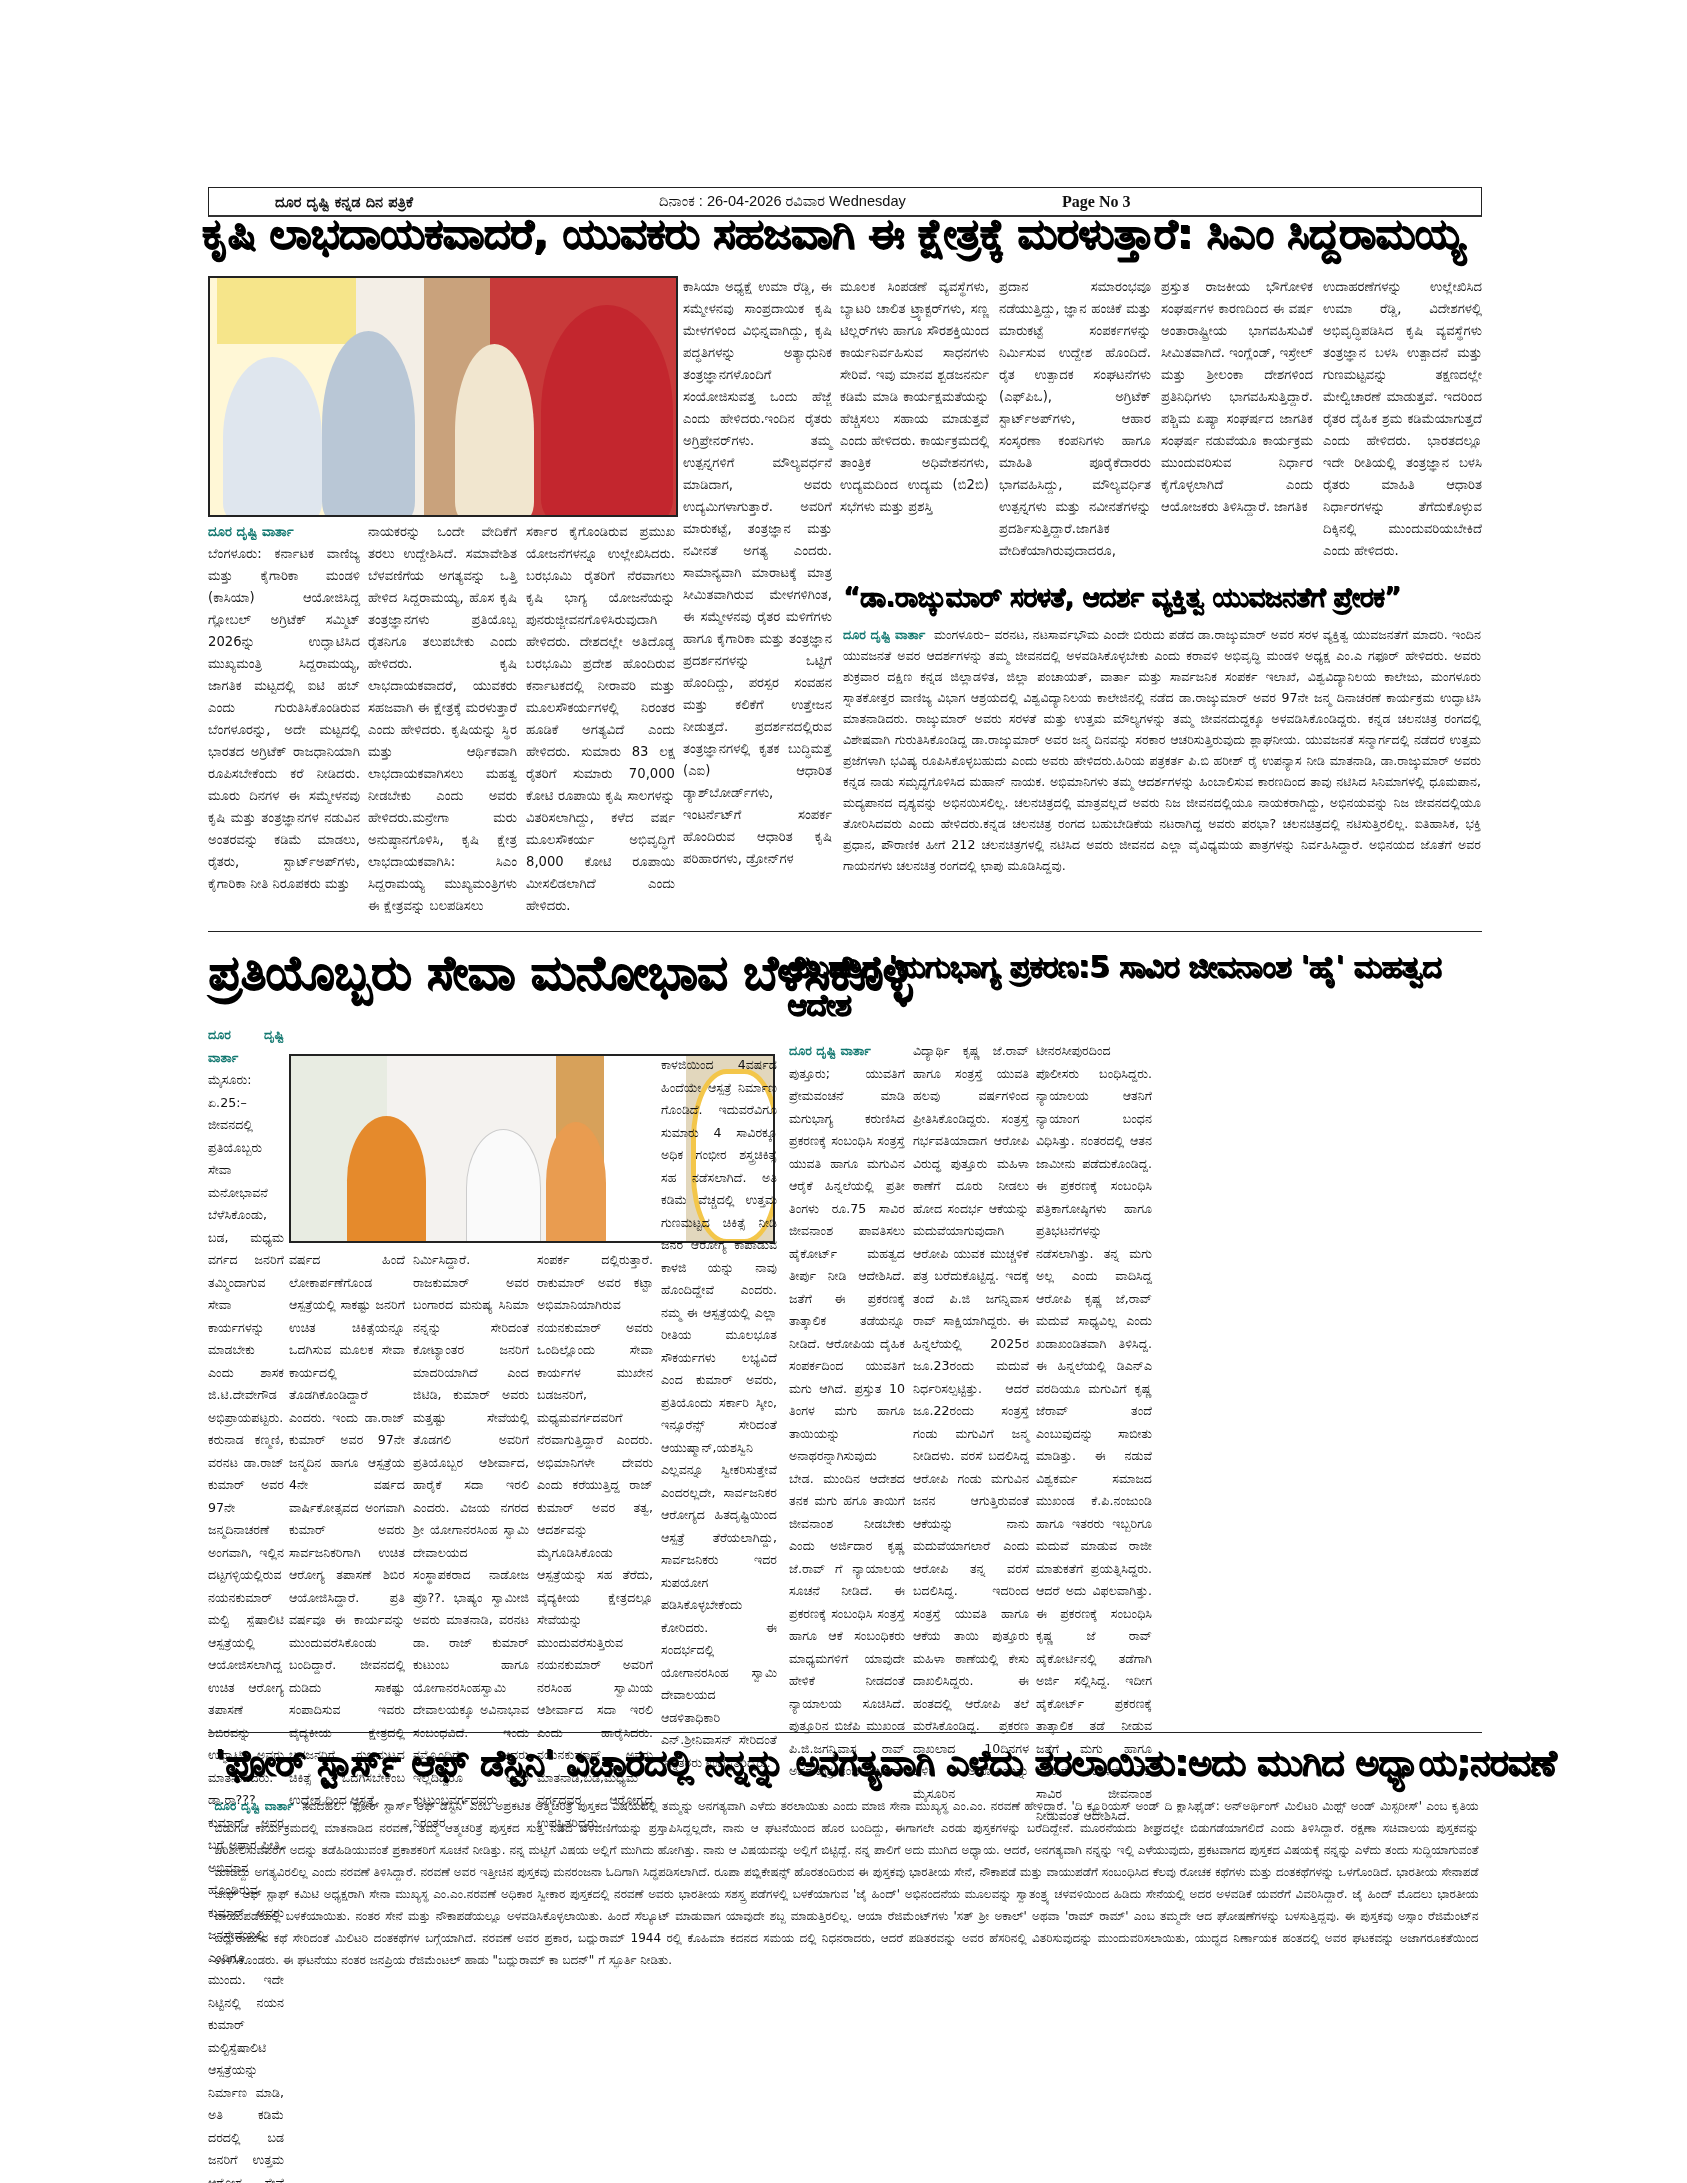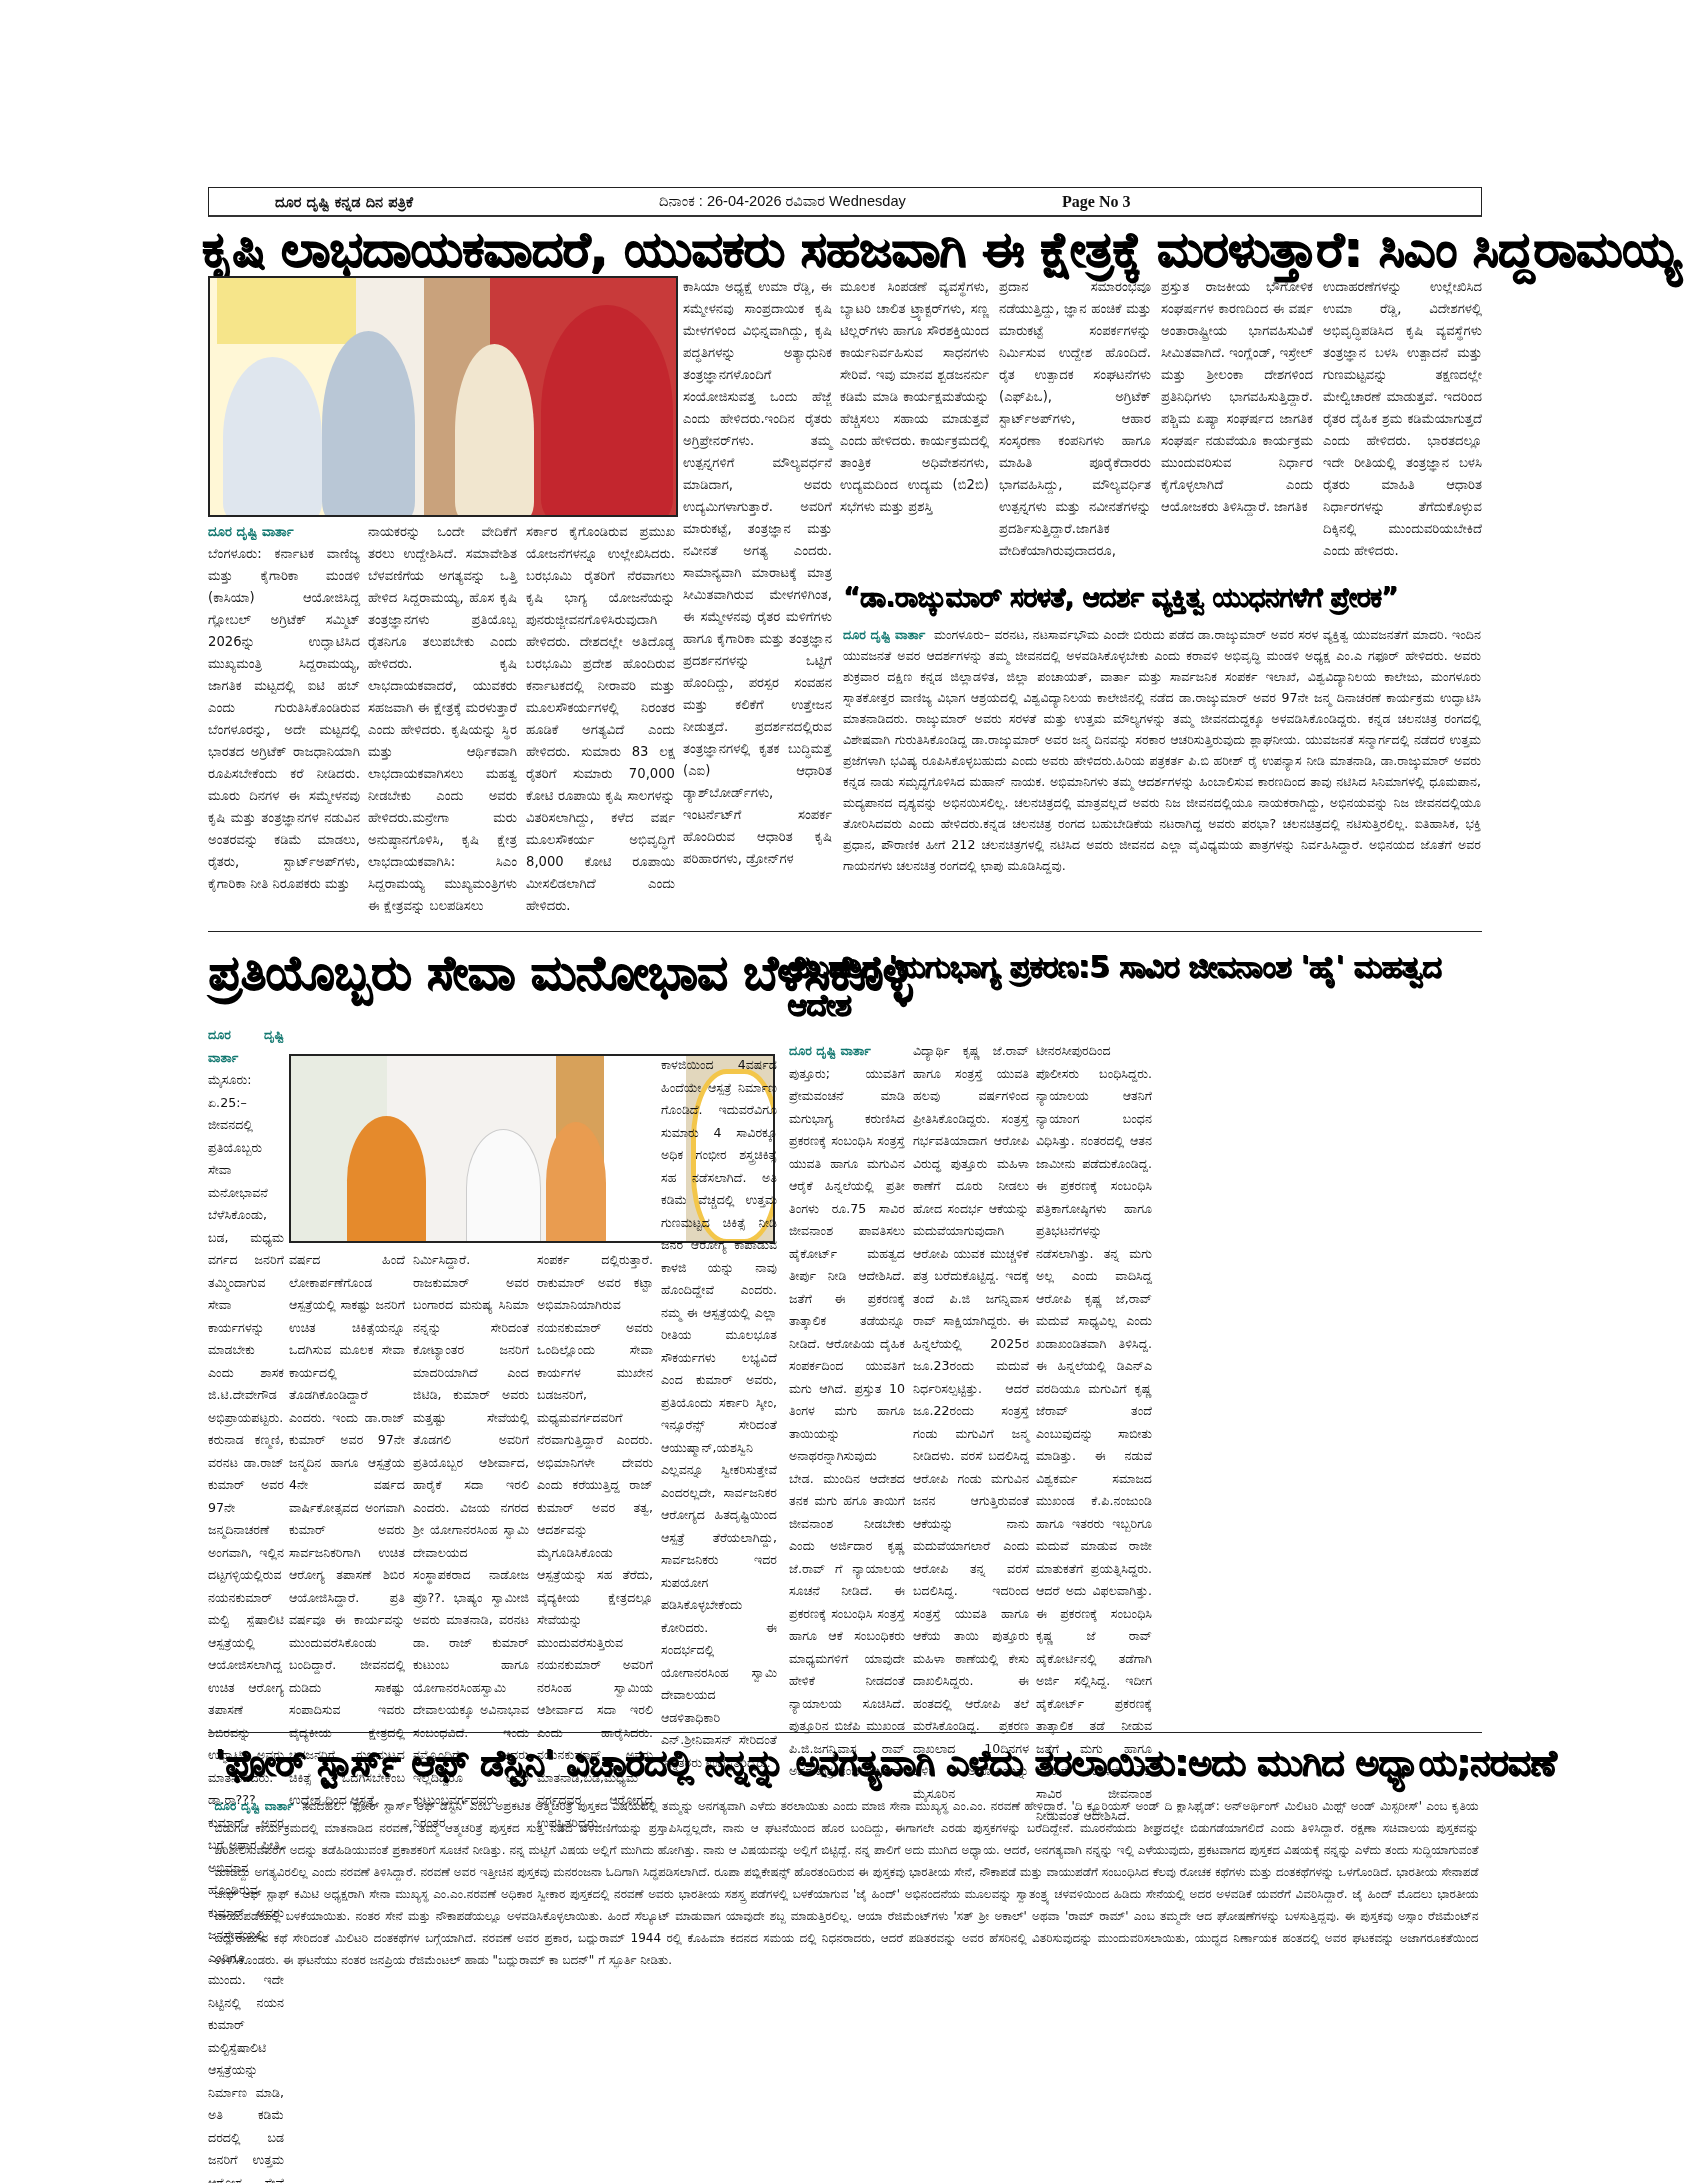--- a/index.html
+++ b/index.html
@@ -11,21 +11,21 @@
   .masthead { position:absolute; left:0; top:0; width:1274px; height:30px;
               border:1.3px solid #222; border-bottom:2.6px solid #333; box-sizing:border-box;
               display:flex; align-items:center; font-size:14.6px; font-weight:bold; }
   .masthead .mh-paper { position:absolute; left:66px; }
   .masthead .mh-date { position:absolute; left:450px; font-family:"Liberation Sans", sans-serif; font-weight:normal; font-size:14.6px; }
   .masthead .mh-page { position:absolute; left:853px; font-family:"Liberation Serif", serif; font-size:16px; }
 
   .headline { position:absolute; font-family:"DejaVu Sans", sans-serif; font-weight:900;
               color:#000; letter-spacing:-0.7px; white-space:nowrap; line-height:1;
               text-shadow: 1.3px 1.3px 0 #000; }
-  .h-main { left:-6.6px; top:38px; font-size:49px; }
+  .h-main { left:-6.6px; top:26px; font-size:42px; }
   .h-sub  { font-size:26.5px; text-shadow:0.7px 0.7px 0 #000; }
   .h-big  { font-size:48px; }
   .h-right { font-size:30px; line-height:1.25; white-space:normal; }
   .h-bottom { font-size:36px; }
 
   .byline { color:#0f766e; font-weight:bold; }
   .col { position:absolute; font-size:13.2px; line-height:22px; text-align:justify; }
   .col p { margin:0; }
 
   .photo { position:absolute; border:2px solid #222; box-sizing:border-box; overflow:hidden; }
@@ -63,21 +63,21 @@
     <p>ಬೆಂಗಳೂರು: ಕರ್ನಾಟಕ ವಾಣಿಜ್ಯ ಮತ್ತು ಕೈಗಾರಿಕಾ ಮಂಡಳಿ (ಕಾಸಿಯಾ) ಆಯೋಜಿಸಿದ್ದ ಗ್ಲೋಬಲ್ ಅಗ್ರಿಟೆಕ್ ಸಮ್ಮಿಟ್ 2026ನ್ನು ಉದ್ಘಾಟಿಸಿದ ಮುಖ್ಯಮಂತ್ರಿ ಸಿದ್ದರಾಮಯ್ಯ, ಜಾಗತಿಕ ಮಟ್ಟದಲ್ಲಿ ಐಟಿ ಹಬ್ ಎಂದು ಗುರುತಿಸಿಕೊಂಡಿರುವ ಬೆಂಗಳೂರನ್ನು, ಅದೇ ಮಟ್ಟದಲ್ಲಿ ಭಾರತದ ಅಗ್ರಿಟೆಕ್ ರಾಜಧಾನಿಯಾಗಿ ರೂಪಿಸಬೇಕೆಂದು ಕರೆ ನೀಡಿದರು. ಮೂರು ದಿನಗಳ ಈ ಸಮ್ಮೇಳನವು ಕೃಷಿ ಮತ್ತು ತಂತ್ರಜ್ಞಾನಗಳ ನಡುವಿನ ಅಂತರವನ್ನು ಕಡಿಮೆ ಮಾಡಲು, ರೈತರು, ಸ್ಟಾರ್ಟ್‌ಅಪ್‌ಗಳು, ಕೈಗಾರಿಕಾ ನೀತಿ ನಿರೂಪಕರು ಮತ್ತು</p>
   </div>
   <div class="col" style="left:160px;top:334px;width:149px;">ನಾಯಕರನ್ನು ಒಂದೇ ವೇದಿಕೆಗೆ ತರಲು ಉದ್ದೇಶಿಸಿದೆ. ಸಮಾವೇಶಿತ ಬೆಳವಣಿಗೆಯ ಅಗತ್ಯವನ್ನು ಒತ್ತಿ ಹೇಳಿದ ಸಿದ್ದರಾಮಯ್ಯ, ಹೊಸ ಕೃಷಿ ತಂತ್ರಜ್ಞಾನಗಳು ಪ್ರತಿಯೊಬ್ಬ ರೈತನಿಗೂ ತಲುಪಬೇಕು ಎಂದು ಹೇಳಿದರು. ಕೃಷಿ ಲಾಭದಾಯಕವಾದರೆ, ಯುವಕರು ಸಹಜವಾಗಿ ಈ ಕ್ಷೇತ್ರಕ್ಕೆ ಮರಳುತ್ತಾರೆ ಎಂದು ಹೇಳಿದರು. ಕೃಷಿಯನ್ನು ಸ್ಥಿರ ಮತ್ತು ಆರ್ಥಿಕವಾಗಿ ಲಾಭದಾಯಕವಾಗಿಸಲು ಮಹತ್ವ ನೀಡಬೇಕು ಎಂದು ಅವರು ಹೇಳಿದರು.ಮನ್ರೇಗಾ ಮರು ಅನುಷ್ಠಾನಗೊಳಿಸಿ, ಕೃಷಿ ಕ್ಷೇತ್ರ ಲಾಭದಾಯಕವಾಗಿಸಿ: ಸಿಎಂ ಸಿದ್ದರಾಮಯ್ಯ ಮುಖ್ಯಮಂತ್ರಿಗಳು ಈ ಕ್ಷೇತ್ರವನ್ನು ಬಲಪಡಿಸಲು</div>
   <div class="col" style="left:318px;top:334px;width:149px;">ಸರ್ಕಾರ ಕೈಗೊಂಡಿರುವ ಪ್ರಮುಖ ಯೋಜನೆಗಳನ್ನೂ ಉಲ್ಲೇಖಿಸಿದರು. ಬರಭೂಮಿ ರೈತರಿಗೆ ನೆರವಾಗಲು ಕೃಷಿ ಭಾಗ್ಯ ಯೋಜನೆಯನ್ನು ಪುನರುಜ್ಜೀವನಗೊಳಿಸಿರುವುದಾಗಿ ಹೇಳಿದರು. ದೇಶದಲ್ಲೇ ಅತಿದೊಡ್ಡ ಬರಭೂಮಿ ಪ್ರದೇಶ ಹೊಂದಿರುವ ಕರ್ನಾಟಕದಲ್ಲಿ ನೀರಾವರಿ ಮತ್ತು ಮೂಲಸೌಕರ್ಯಗಳಲ್ಲಿ ನಿರಂತರ ಹೂಡಿಕೆ ಅಗತ್ಯವಿದೆ ಎಂದು ಹೇಳಿದರು. ಸುಮಾರು 83 ಲಕ್ಷ ರೈತರಿಗೆ ಸುಮಾರು 70,000 ಕೋಟಿ ರೂಪಾಯಿ ಕೃಷಿ ಸಾಲಗಳನ್ನು ವಿತರಿಸಲಾಗಿದ್ದು, ಕಳೆದ ವರ್ಷ ಮೂಲಸೌಕರ್ಯ ಅಭಿವೃದ್ಧಿಗೆ 8,000 ಕೋಟಿ ರೂಪಾಯಿ ಮೀಸಲಿಡಲಾಗಿದೆ ಎಂದು ಹೇಳಿದರು.</div>
   <div class="col" style="left:475px;top:89px;width:149px;">ಕಾಸಿಯಾ ಅಧ್ಯಕ್ಷೆ ಉಮಾ ರೆಡ್ಡಿ, ಈ ಸಮ್ಮೇಳನವು ಸಾಂಪ್ರದಾಯಿಕ ಕೃಷಿ ಮೇಳಗಳಿಂದ ವಿಭಿನ್ನವಾಗಿದ್ದು, ಕೃಷಿ ಪದ್ಧತಿಗಳನ್ನು ಅತ್ಯಾಧುನಿಕ ತಂತ್ರಜ್ಞಾನಗಳೊಂದಿಗೆ ಸಂಯೋಜಿಸುವತ್ತ ಒಂದು ಹೆಜ್ಜೆ ಎಂದು ಹೇಳಿದರು.ಇಂದಿನ ರೈತರು ಅಗ್ರಿಪ್ರೇನರ್‌ಗಳು. ತಮ್ಮ ಉತ್ಪನ್ನಗಳಿಗೆ ಮೌಲ್ಯವರ್ಧನೆ ಮಾಡಿದಾಗ, ಅವರು ಉದ್ಯಮಿಗಳಾಗುತ್ತಾರೆ. ಅವರಿಗೆ ಮಾರುಕಟ್ಟೆ, ತಂತ್ರಜ್ಞಾನ ಮತ್ತು ನವೀನತೆ ಅಗತ್ಯ ಎಂದರು. ಸಾಮಾನ್ಯವಾಗಿ ಮಾರಾಟಕ್ಕೆ ಮಾತ್ರ ಸೀಮಿತವಾಗಿರುವ ಮೇಳಗಳಿಗಿಂತ, ಈ ಸಮ್ಮೇಳನವು ರೈತರ ಮಳಿಗೆಗಳು ಹಾಗೂ ಕೈಗಾರಿಕಾ ಮತ್ತು ತಂತ್ರಜ್ಞಾನ ಪ್ರದರ್ಶನಗಳನ್ನು ಒಟ್ಟಿಗೆ ಹೊಂದಿದ್ದು, ಪರಸ್ಪರ ಸಂವಹನ ಮತ್ತು ಕಲಿಕೆಗೆ ಉತ್ತೇಜನ ನೀಡುತ್ತದೆ. ಪ್ರದರ್ಶನದಲ್ಲಿರುವ ತಂತ್ರಜ್ಞಾನಗಳಲ್ಲಿ ಕೃತಕ ಬುದ್ಧಿಮತ್ತೆ (ಎಐ) ಆಧಾರಿತ ಡ್ಯಾಶ್‌ಬೋರ್ಡ್‌ಗಳು, ಇಂಟರ್ನೆಟ್‌ಗೆ ಸಂಪರ್ಕ ಹೊಂದಿರುವ ಆಧಾರಿತ ಕೃಷಿ ಪರಿಹಾರಗಳು, ಡ್ರೋನ್‌ಗಳ</div>
   <div class="col" style="left:632px;top:89px;width:149px;">ಮೂಲಕ ಸಿಂಪಡಣೆ ವ್ಯವಸ್ಥೆಗಳು, ಬ್ಯಾಟರಿ ಚಾಲಿತ ಟ್ರ್ಯಾಕ್ಟರ್‌ಗಳು, ಸಣ್ಣ ಟಿಲ್ಲರ್‌ಗಳು ಹಾಗೂ ಸೌರಶಕ್ತಿಯಿಂದ ಕಾರ್ಯನಿರ್ವಹಿಸುವ ಸಾಧನಗಳು ಸೇರಿವೆ. ಇವು ಮಾನವ ಶ್ಬಡಜನರ್ನು ಕಡಿಮೆ ಮಾಡಿ ಕಾರ್ಯಕ್ಷಮತೆಯನ್ನು ಹೆಚ್ಚಿಸಲು ಸಹಾಯ ಮಾಡುತ್ತವೆ ಎಂದು ಹೇಳಿದರು. ಕಾರ್ಯಕ್ರಮದಲ್ಲಿ ತಾಂತ್ರಿಕ ಅಧಿವೇಶನಗಳು, ಉದ್ಯಮದಿಂದ ಉದ್ಯಮ (ಬಿ2ಬಿ) ಸಭೆಗಳು ಮತ್ತು ಪ್ರಶಸ್ತಿ</div>
   <div class="col" style="left:791px;top:89px;width:152px;">ಪ್ರದಾನ ಸಮಾರಂಭವೂ ನಡೆಯುತ್ತಿದ್ದು, ಜ್ಞಾನ ಹಂಚಿಕೆ ಮತ್ತು ಮಾರುಕಟ್ಟೆ ಸಂಪರ್ಕಗಳನ್ನು ನಿರ್ಮಿಸುವ ಉದ್ದೇಶ ಹೊಂದಿದೆ. ರೈತ ಉತ್ಪಾದಕ ಸಂಘಟನೆಗಳು (ಎಫ್‌ಪಿಒ), ಅಗ್ರಿಟೆಕ್ ಸ್ಟಾರ್ಟ್‌ಅಪ್‌ಗಳು, ಆಹಾರ ಸಂಸ್ಕರಣಾ ಕಂಪನಿಗಳು ಹಾಗೂ ಮಾಹಿತಿ ಪೂರೈಕೆದಾರರು ಭಾಗವಹಿಸಿದ್ದು, ಮೌಲ್ಯವರ್ಧಿತ ಉತ್ಪನ್ನಗಳು ಮತ್ತು ನವೀನತೆಗಳನ್ನು ಪ್ರದರ್ಶಿಸುತ್ತಿದ್ದಾರೆ.ಜಾಗತಿಕ ವೇದಿಕೆಯಾಗಿರುವುದಾದರೂ,</div>
   <div class="col" style="left:953px;top:89px;width:152px;">ಪ್ರಸ್ತುತ ರಾಜಕೀಯ ಭೌಗೋಳಿಕ ಸಂಘರ್ಷಗಳ ಕಾರಣದಿಂದ ಈ ವರ್ಷ ಅಂತಾರಾಷ್ಟ್ರೀಯ ಭಾಗವಹಿಸುವಿಕೆ ಸೀಮಿತವಾಗಿದೆ. ಇಂಗ್ಲೆಂಡ್, ಇಸ್ರೇಲ್ ಮತ್ತು ಶ್ರೀಲಂಕಾ ದೇಶಗಳಿಂದ ಪ್ರತಿನಿಧಿಗಳು ಭಾಗವಹಿಸುತ್ತಿದ್ದಾರೆ. ಪಶ್ಚಿಮ ಏಷ್ಯಾ ಸಂಘರ್ಷದ ಜಾಗತಿಕ ಸಂಘರ್ಷ ನಡುವೆಯೂ ಕಾರ್ಯಕ್ರಮ ಮುಂದುವರಿಸುವ ನಿರ್ಧಾರ ಕೈಗೊಳ್ಳಲಾಗಿದೆ ಎಂದು ಆಯೋಜಕರು ತಿಳಿಸಿದ್ದಾರೆ. ಜಾಗತಿಕ</div>
   <div class="col" style="left:1115px;top:89px;width:159px;">ಉದಾಹರಣೆಗಳನ್ನು ಉಲ್ಲೇಖಿಸಿದ ಉಮಾ ರೆಡ್ಡಿ, ವಿದೇಶಗಳಲ್ಲಿ ಅಭಿವೃದ್ಧಿಪಡಿಸಿದ ಕೃಷಿ ವ್ಯವಸ್ಥೆಗಳು ತಂತ್ರಜ್ಞಾನ ಬಳಸಿ ಉತ್ಪಾದನೆ ಮತ್ತು ಗುಣಮಟ್ಟವನ್ನು ತಕ್ಷಣದಲ್ಲೇ ಮೇಲ್ವಿಚಾರಣೆ ಮಾಡುತ್ತವೆ. ಇದರಿಂದ ರೈತರ ದೈಹಿಕ ಶ್ರಮ ಕಡಿಮೆಯಾಗುತ್ತದೆ ಎಂದು ಹೇಳಿದರು. ಭಾರತದಲ್ಲೂ ಇದೇ ರೀತಿಯಲ್ಲಿ ತಂತ್ರಜ್ಞಾನ ಬಳಸಿ ರೈತರು ಮಾಹಿತಿ ಆಧಾರಿತ ನಿರ್ಧಾರಗಳನ್ನು ತೆಗೆದುಕೊಳ್ಳುವ ದಿಕ್ಕಿನಲ್ಲಿ ಮುಂದುವರಿಯಬೇಕಿದೆ ಎಂದು ಹೇಳಿದರು.</div>
 
-  <div class="headline h-sub" style="left:635px;top:397px;">“ಡಾ.ರಾಜ್ಕುಮಾರ್ ಸರಳತೆ, ಆದರ್ಶ ವ್ಯಕ್ತಿತ್ವ ಯುಧನಗಳೆಗೆ ಪ್ರೇರಕ”</div>
+  <div class="headline h-sub" style="left:635px;top:397px;">“ಡಾ.ರಾಜ್ಕುಮಾರ್ ಸರಳತೆ, ಆದರ್ಶ ವ್ಯಕ್ತಿತ್ವ ಯುವಜನತೆಗೆ ಪ್ರೇರಕ”</div>
   <div class="col" style="left:635px;top:437px;width:638px;font-size:12.6px;line-height:21px;">
     <span class="byline">ದೂರ ದೃಷ್ಟಿ ವಾರ್ತಾ</span>&nbsp;
     <span>ಮಂಗಳೂರು– ವರನಟ, ನಟಸಾರ್ವಭೌಮ ಎಂದೇ ಬಿರುದು ಪಡೆದ ಡಾ.ರಾಜ್ಕುಮಾರ್ ಅವರ ಸರಳ ವ್ಯಕ್ತಿತ್ವ ಯುವಜನತೆಗೆ ಮಾದರಿ. ಇಂದಿನ ಯುವಜನತೆ ಅವರ ಆದರ್ಶಗಳನ್ನು ತಮ್ಮ ಜೀವನದಲ್ಲಿ ಅಳವಡಿಸಿಕೊಳ್ಳಬೇಕು ಎಂದು ಕರಾವಳಿ ಅಭಿವೃದ್ಧಿ ಮಂಡಳಿ ಅಧ್ಯಕ್ಷ ಎಂ.ಎ ಗಫೂರ್ ಹೇಳಿದರು. ಅವರು ಶುಕ್ರವಾರ ದಕ್ಷಿಣ ಕನ್ನಡ ಜಿಲ್ಲಾಡಳಿತ, ಜಿಲ್ಲಾ ಪಂಚಾಯತ್, ವಾರ್ತಾ ಮತ್ತು ಸಾರ್ವಜನಿಕ ಸಂಪರ್ಕ ಇಲಾಖೆ, ವಿಶ್ವವಿದ್ಯಾನಿಲಯ ಕಾಲೇಜು, ಮಂಗಳೂರು ಸ್ನಾತಕೋತ್ತರ ವಾಣಿಜ್ಯ ವಿಭಾಗ ಆಶ್ರಯದಲ್ಲಿ ವಿಶ್ವವಿದ್ಯಾನಿಲಯ ಕಾಲೇಜಿನಲ್ಲಿ ನಡೆದ ಡಾ.ರಾಜ್ಕುಮಾರ್ ಅವರ 97ನೇ ಜನ್ಮ ದಿನಾಚರಣೆ ಕಾರ್ಯಕ್ರಮ ಉದ್ಘಾಟಿಸಿ ಮಾತನಾಡಿದರು. ರಾಜ್ಕುಮಾರ್ ಅವರು ಸರಳತೆ ಮತ್ತು ಉತ್ತಮ ಮೌಲ್ಯಗಳನ್ನು ತಮ್ಮ ಜೀವನದುದ್ದಕ್ಕೂ ಅಳವಡಿಸಿಕೊಂಡಿದ್ದರು. ಕನ್ನಡ ಚಲನಚಿತ್ರ ರಂಗದಲ್ಲಿ ವಿಶೇಷವಾಗಿ ಗುರುತಿಸಿಕೊಂಡಿದ್ದ ಡಾ.ರಾಜ್ಕುಮಾರ್ ಅವರ ಜನ್ಮ ದಿನವನ್ನು ಸರಕಾರ ಆಚರಿಸುತ್ತಿರುವುದು ಶ್ಲಾಘನೀಯ. ಯುವಜನತೆ ಸನ್ಮಾರ್ಗದಲ್ಲಿ ನಡೆದರೆ ಉತ್ತಮ ಪ್ರಜೆಗಳಾಗಿ ಭವಿಷ್ಯ ರೂಪಿಸಿಕೊಳ್ಳಬಹುದು ಎಂದು ಅವರು ಹೇಳಿದರು.ಹಿರಿಯ ಪತ್ರಕರ್ತ ಪಿ.ಬಿ ಹರೀಶ್ ರೈ ಉಪನ್ಯಾಸ ನೀಡಿ ಮಾತನಾಡಿ, ಡಾ.ರಾಜ್ಕುಮಾರ್ ಅವರು ಕನ್ನಡ ನಾಡು ಸಮೃದ್ಧಗೊಳಿಸಿದ ಮಹಾನ್ ನಾಯಕ. ಅಭಿಮಾನಿಗಳು ತಮ್ಮ ಆದರ್ಶಗಳನ್ನು ಹಿಂಬಾಲಿಸುವ ಕಾರಣದಿಂದ ತಾವು ನಟಿಸಿದ ಸಿನಿಮಾಗಳಲ್ಲಿ ಧೂಮಪಾನ, ಮದ್ಯಪಾನದ ದೃಶ್ಯವನ್ನು ಅಭಿನಯಿಸಲಿಲ್ಲ. ಚಲನಚಿತ್ರದಲ್ಲಿ ಮಾತ್ರವಲ್ಲದೆ ಅವರು ನಿಜ ಜೀವನದಲ್ಲಿಯೂ ನಾಯಕರಾಗಿದ್ದು, ಅಭಿನಯವನ್ನು ನಿಜ ಜೀವನದಲ್ಲಿಯೂ ತೋರಿಸಿದವರು ಎಂದು ಹೇಳಿದರು.ಕನ್ನಡ ಚಲನಚಿತ್ರ ರಂಗದ ಬಹುಬೇಡಿಕೆಯ ನಟರಾಗಿದ್ದ ಅವರು ಪರಭಾ? ಚಲನಚಿತ್ರದಲ್ಲಿ ನಟಿಸುತ್ತಿರಲಿಲ್ಲ. ಐತಿಹಾಸಿಕ, ಭಕ್ತಿ ಪ್ರಧಾನ, ಪೌರಾಣಿಕ ಹೀಗೆ 212 ಚಲನಚಿತ್ರಗಳಲ್ಲಿ ನಟಿಸಿದ ಅವರು ಜೀವನದ ಎಲ್ಲಾ ವೈವಿಧ್ಯಮಯ ಪಾತ್ರಗಳನ್ನು ನಿರ್ವಹಿಸಿದ್ದಾರೆ. ಅಭಿನಯದ ಜೊತೆಗೆ ಅವರ ಗಾಯನಗಳು ಚಲನಚಿತ್ರ ರಂಗದಲ್ಲಿ ಛಾಪು ಮೂಡಿಸಿದ್ದವು.</span>
   </div>
 
   <div class="rule" style="left:0;top:744px;width:1274px;height:1.3px;"></div>
 
   <div class="headline h-big" style="left:0;top:761px;">ಪ್ರತಿಯೊಬ್ಬರು ಸೇವಾ ಮನೋಭಾವ ಬೆಳೆಸಿಕೊಳ್ಳಿ</div>
   <div class="col" style="left:0;top:837px;width:76px;font-size:12.6px;line-height:22.5px;">
     <p><span class="byline">ದೂರ ದೃಷ್ಟಿ ವಾರ್ತಾ</span></p>

